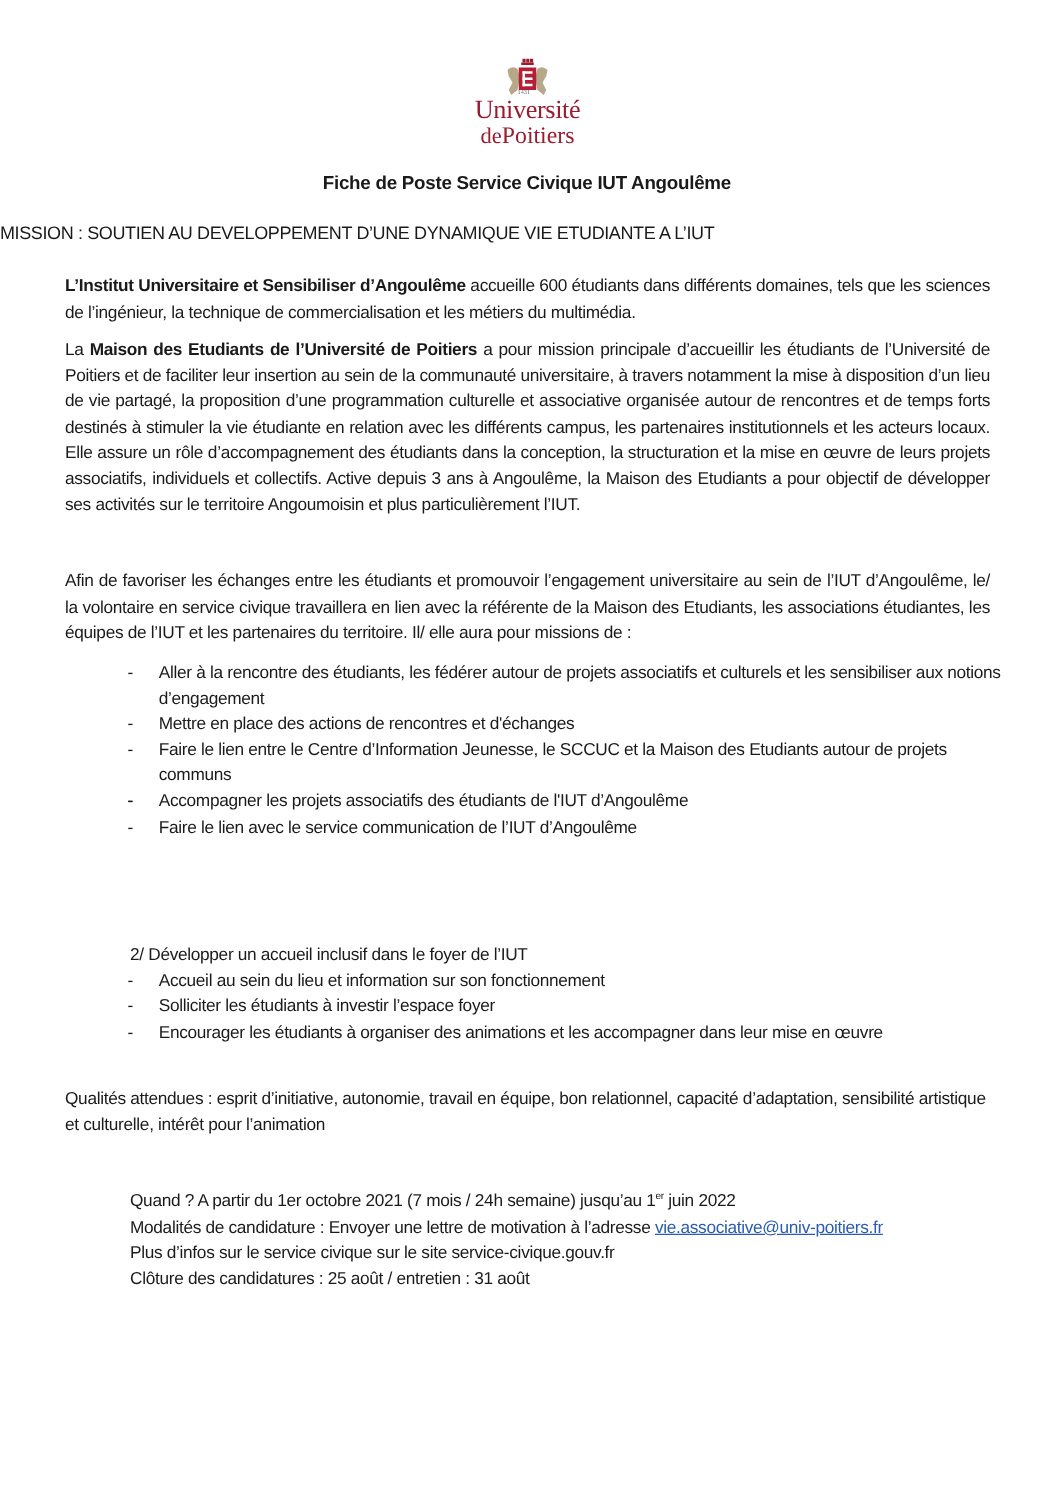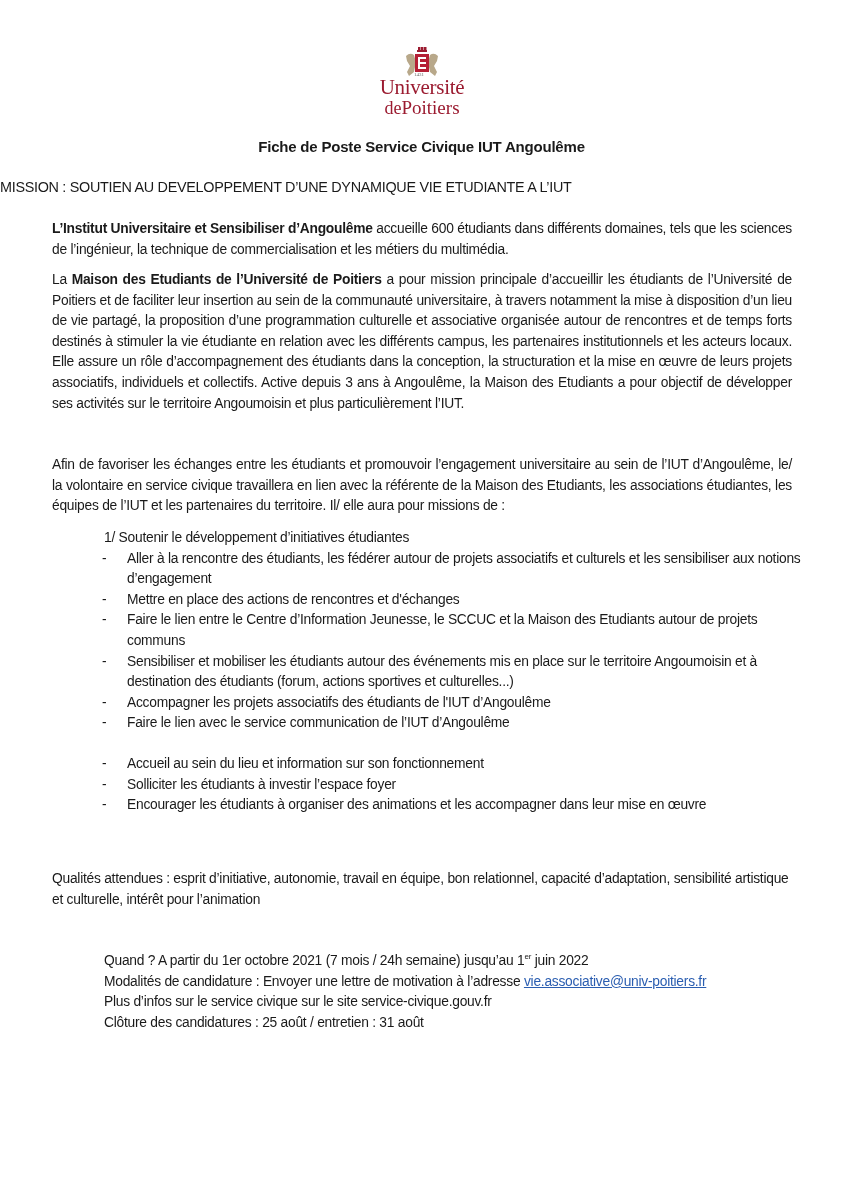--- a/index.html
+++ b/index.html
@@ -79,32 +79,32 @@
   <b>L’Institut Universitaire et Sensibiliser d’Angoulême</b><span> accueille 600 étudiants dans différents domaines, tels que les sciences de l’ingénieur, la technique de commercialisation et les métiers du multimédia.</span>
 </div>
 
 <div class="para p2">
   <span>La </span><b>Maison des Etudiants de l’Université de Poitiers</b><span> a pour mission principale d’accueillir les étudiants de l’Université de Poitiers et de faciliter leur insertion au sein de la communauté universitaire, à travers notamment la mise à disposition d’un lieu de vie partagé, la proposition d’une programmation culturelle et associative organisée autour de rencontres et de temps forts destinés à stimuler la vie étudiante en relation avec les différents campus, les partenaires institutionnels et les acteurs locaux. Elle assure un rôle d’accompagnement des étudiants dans la conception, la structuration et la mise en œuvre de leurs projets associatifs, individuels et collectifs. Active depuis 3 ans à Angoulême, la Maison des Etudiants a pour objectif de développer ses activités sur le territoire Angoumoisin et plus particulièrement l’IUT.</span>
 </div>
 
 <div class="para p3">Afin de favoriser les échanges entre les étudiants et promouvoir l’engagement universitaire au sein de l’IUT d’Angoulême, le/ la volontaire en service civique travaillera en lien avec la référente de la Maison des Etudiants, les associations étudiantes, les équipes de l’IUT et les partenaires du territoire. Il/ elle aura pour missions de :</div>
 
 <div class="section s1">
-  <div>1/ Soutenir le développement d’initiatives étudiantes</div>
   <ul>
     <li><span class="dash">-</span><span>Aller à la rencontre des étudiants, les fédérer autour de projets associatifs et culturels et les sensibiliser aux notions d’engagement</span></li>
     <li><span class="dash">-</span><span>Mettre en place des actions de rencontres et d'échanges</span></li>
     <li><span class="dash">-</span><span>Faire le lien entre le Centre d’Information Jeunesse, le SCCUC et la Maison des Etudiants autour de projets communs</span></li>
-    <li><span class="dash">-</span><span>Sensibiliser et mobiliser les étudiants autour des événements mis en place sur le territoire Angoumoisin et à destination des étudiants (forum, actions sportives et culturelles...)</span></li>
+    <li><span class="dash">-</span></li>
     <li><span class="dash">-</span><span>Accompagner les projets associatifs des étudiants de l'IUT d’Angoulême</span></li>
     <li><span class="dash">-</span><span>Faire le lien avec le service communication de l’IUT d’Angoulême</span></li>
   </ul>
 </div>
 
 <div class="section s2">
+  <div>2/ Développer un accueil inclusif dans le foyer de l’IUT</div>
   <ul>
     <li><span class="dash">-</span><span>Accueil au sein du lieu et information sur son fonctionnement</span></li>
     <li><span class="dash">-</span><span>Solliciter les étudiants à investir l’espace foyer</span></li>
     <li><span class="dash">-</span><span>Encourager les étudiants à organiser des animations et les accompagner dans leur mise en œuvre</span></li>
   </ul>
 </div>
 
 <div class="qualites">
   <span class="label">Qualités attendues :</span><span> esprit d’initiative, autonomie, travail en équipe, bon relationnel, capacité d’adaptation, sensibilité artistique et culturelle, intérêt pour l’animation</span>
 </div>

